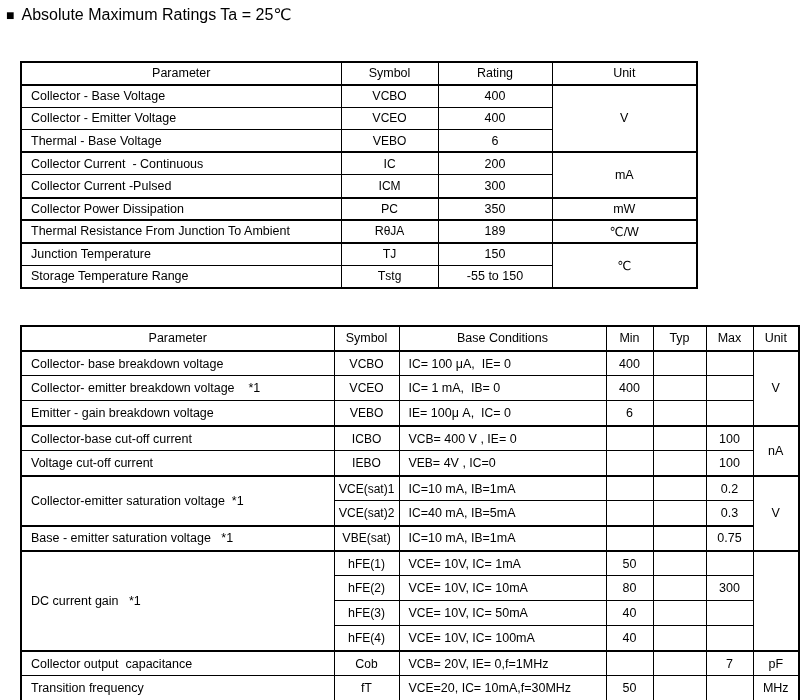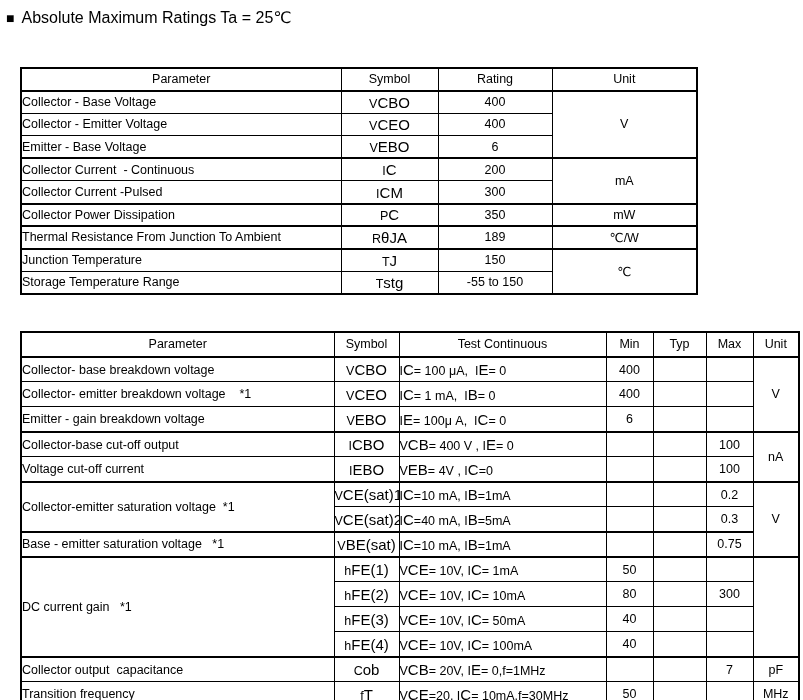--- a/index.html
+++ b/index.html
@@ -6,21 +6,21 @@
   html, body { background: #fff; }
   body {
     width: 803px; height: 700px;
     font-family: "Liberation Sans", "DejaVu Sans", sans-serif;
     color: #000;
     overflow: hidden;
   }
   .page { padding: 5px 0 0 6px; }
   .sec-title {
     font-size: 16px;
-    line-height: 26px;
+    line-height: 19px;
     white-space: pre;
     margin-bottom: 5px;
   }
   .sec-title .bullet { font-size: 14px; margin-right: 7px; }
   .title2 { margin-top: 11px; }
   table {
     border-collapse: collapse;
     table-layout: fixed;
     margin-left: 14px;
     border: 2px solid #000;
@@ -33,23 +33,23 @@
     vertical-align: middle;
     white-space: pre;
     overflow: hidden;
     text-align: center;
   }
   thead th { border-bottom: 2px solid #000; }
   .t1 { width: 676px; }
   .t2 { width: 778px; }
   .t1 th, .t1 td { height: 22.6px; }
   .t2 th, .t2 td { height: 25px; }
-  td.l { text-align: left; }
+  td.l { text-align: left; padding-left: 9px; }
   td.bb { border-bottom: 2px solid #000; }
-  .sub { font-size: 15px; }
+  .sub { font-size: 12px; }
 </style>
 </head>
 <body>
 
 <div class="page">
 
   <div class="sec-title"><span class="bullet">■</span><span>Absolute Maximum Ratings Ta = 25℃</span></div>
 
   <table class="t1">
     <colgroup>
@@ -72,21 +72,21 @@
           <td><span>V</span><span class="sub">CBO</span></td>
           <td>400</td>
           <td rowspan="3" class="bb">V</td>
         </tr>
         <tr>
           <td class="l">Collector - Emitter Voltage</td>
           <td><span>V</span><span class="sub">CEO</span></td>
           <td>400</td>
         </tr>
         <tr>
-          <td class="l bb">Emitter - Base Voltage</td>
+          <td class="l bb">Thermal - Base Voltage</td>
           <td class="bb"><span>V</span><span class="sub">EBO</span></td>
           <td class="bb">6</td>
         </tr>
         <tr>
           <td class="l">Collector Current  - Continuous</td>
           <td><span>I</span><span class="sub">C</span></td>
           <td>200</td>
           <td rowspan="2" class="bb">mA</td>
         </tr>
         <tr>
@@ -128,21 +128,21 @@
         <col style="width:207px">
         <col style="width:47px">
         <col style="width:53px">
         <col style="width:47px">
         <col style="width:46px">
     </colgroup>
     <thead>
       <tr>
         <th>Parameter</th>
         <th>Symbol</th>
-        <th>Test Continuous</th>
+        <th>Base Conditions</th>
         <th>Min</th>
         <th>Typ</th>
         <th>Max</th>
         <th>Unit</th>
       </tr>
     </thead>
     <tbody id="elec-body">
         <tr>
           <td class="l">Collector- base breakdown voltage</td>
           <td><span>V</span><span class="sub">CBO</span></td>
@@ -162,21 +162,21 @@
         </tr>
         <tr>
           <td class="l bb">Emitter - gain breakdown voltage</td>
           <td class="bb"><span>V</span><span class="sub">EBO</span></td>
           <td class="l bb"><span>I</span><span class="sub">E</span><span>= 100μ A,  I</span><span class="sub">C</span><span>= 0</span></td>
           <td class="bb">6</td>
           <td class="bb"></td>
           <td class="bb"></td>
         </tr>
         <tr>
-          <td class="l">Collector-base cut-off output</td>
+          <td class="l">Collector-base cut-off current</td>
           <td><span>I</span><span class="sub">CBO</span></td>
           <td class="l"><span>V</span><span class="sub">CB</span><span>= 400 V , I</span><span class="sub">E</span><span>= 0</span></td>
           <td></td>
           <td></td>
           <td>100</td>
           <td rowspan="2" class="bb">nA</td>
         </tr>
         <tr>
           <td class="l bb">Voltage cut-off current</td>
           <td class="bb"><span>I</span><span class="sub">EBO</span></td>

